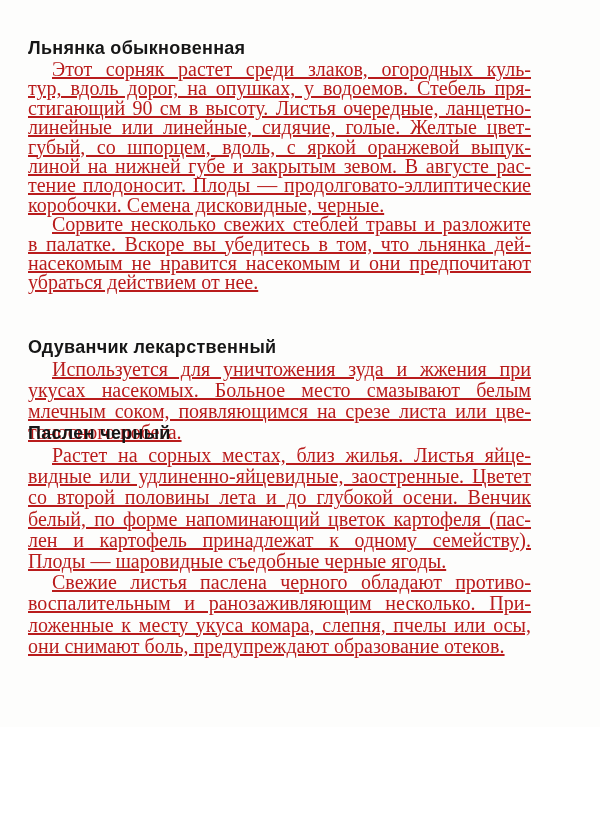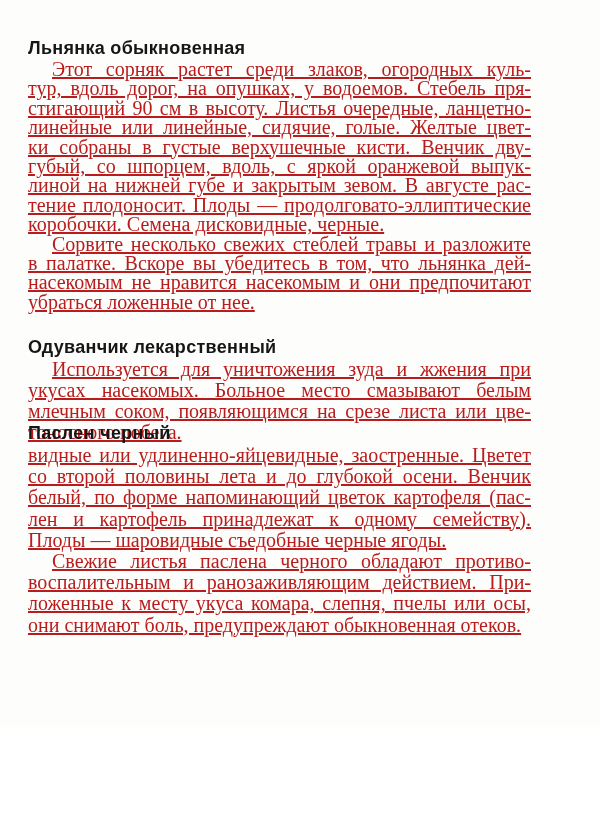--- a/index.html
+++ b/index.html
@@ -64,49 +64,49 @@
 
 <div class="page">
   <div id="sections-root">
       <div class="section section-0">
         <div class="heading">Льнянка обыкновенная</div>
         <div class="body-block">
           <div class="line first">Этот сорняк растет среди злаков, огородных куль-</div>
           <div class="line">тур, вдоль дорог, на опушках, у водоемов. Стебель пря-</div>
           <div class="line">стигающий 90 см в высоту. Листья очередные, ланцетно-</div>
           <div class="line">линейные или линейные, сидячие, голые. Желтые цвет-</div>
-          <div class="line">ки собраны в густые верхушечные кисти. Венчик дву-</div>
           <div class="line">губый, со шпорцем, вдоль, с яркой оранжевой выпук-</div>
           <div class="line">линой на нижней губе и закрытым зевом. В августе рас-</div>
           <div class="line">тение плодоносит. Плоды — продолговато-эллиптические</div>
           <div class="line last">коробочки. Семена дисковидные, черные.</div>
           <div class="line first">Сорвите несколько свежих стеблей травы и разложите</div>
           <div class="line">в палатке. Вскоре вы убедитесь в том, что льнянка дей-</div>
           <div class="line">насекомым не нравится насекомым и они предпочитают</div>
-          <div class="line last">убраться ложенные от нее.</div>
+          <div class="line last">убраться действием от нее.</div>
         </div>
       </div>
       <div class="section section-1">
         <div class="heading">Одуванчик лекарственный</div>
         <div class="body-block">
           <div class="line first">Используется для уничтожения зуда и жжения при</div>
           <div class="line">укусах насекомых. Больное место смазывают белым</div>
           <div class="line">млечным соком, появляющимся на срезе листа или цве-</div>
           <div class="line last">тоносного побега.</div>
         </div>
       </div>
       <div class="section section-2">
         <div class="heading">Паслен черный</div>
         <div class="body-block">
+          <div class="line first">Растет на сорных местах, близ жилья. Листья яйце-</div>
           <div class="line">видные или удлиненно-яйцевидные, заостренные. Цветет</div>
           <div class="line">со второй половины лета и до глубокой осени. Венчик</div>
           <div class="line">белый, по форме напоминающий цветок картофеля (пас-</div>
           <div class="line">лен и картофель принадлежат к одному семейству).</div>
           <div class="line last">Плоды — шаровидные съедобные черные ягоды.</div>
           <div class="line first">Свежие листья паслена черного обладают противо-</div>
-          <div class="line">воспалительным и ранозаживляющим действием. При-</div>
+          <div class="line">воспалительным и ранозаживляющим несколько. При-</div>
           <div class="line">ложенные к месту укуса комара, слепня, пчелы или осы,</div>
-          <div class="line last">они снимают боль, предупреждают обыкновенная отеков.</div>
+          <div class="line last">они снимают боль, предупреждают образование отеков.</div>
         </div>
       </div>
     </div>
   <div class="page-number">68</div>
 </div>
 
 </body></html>

